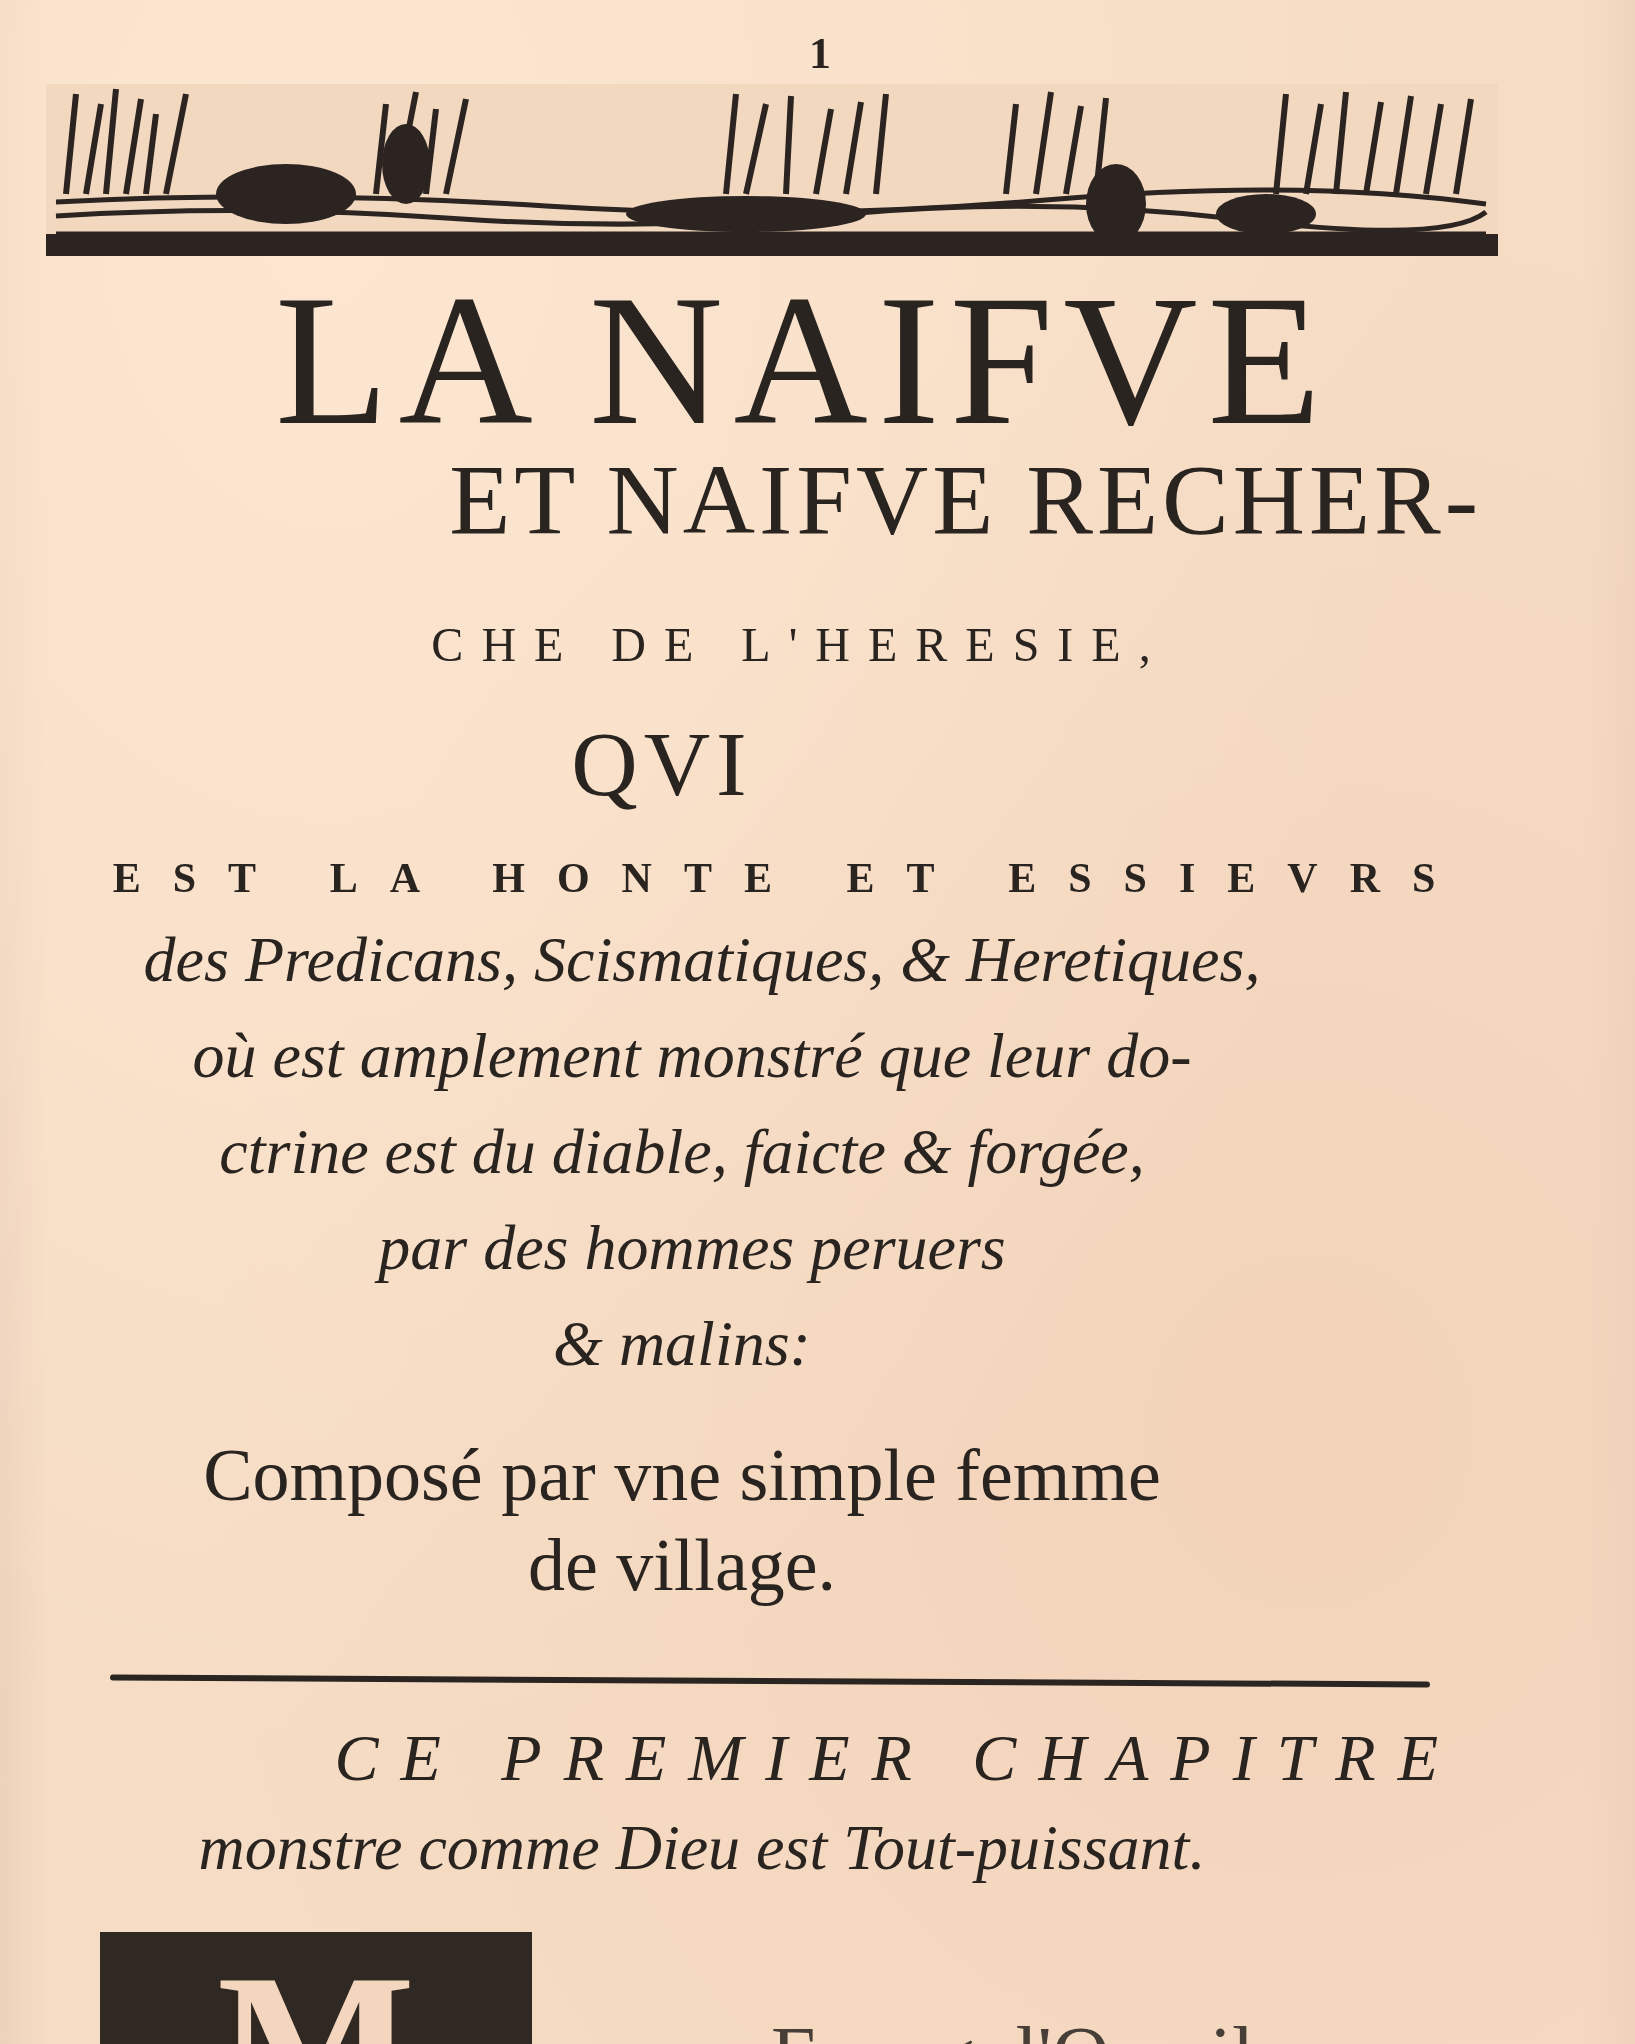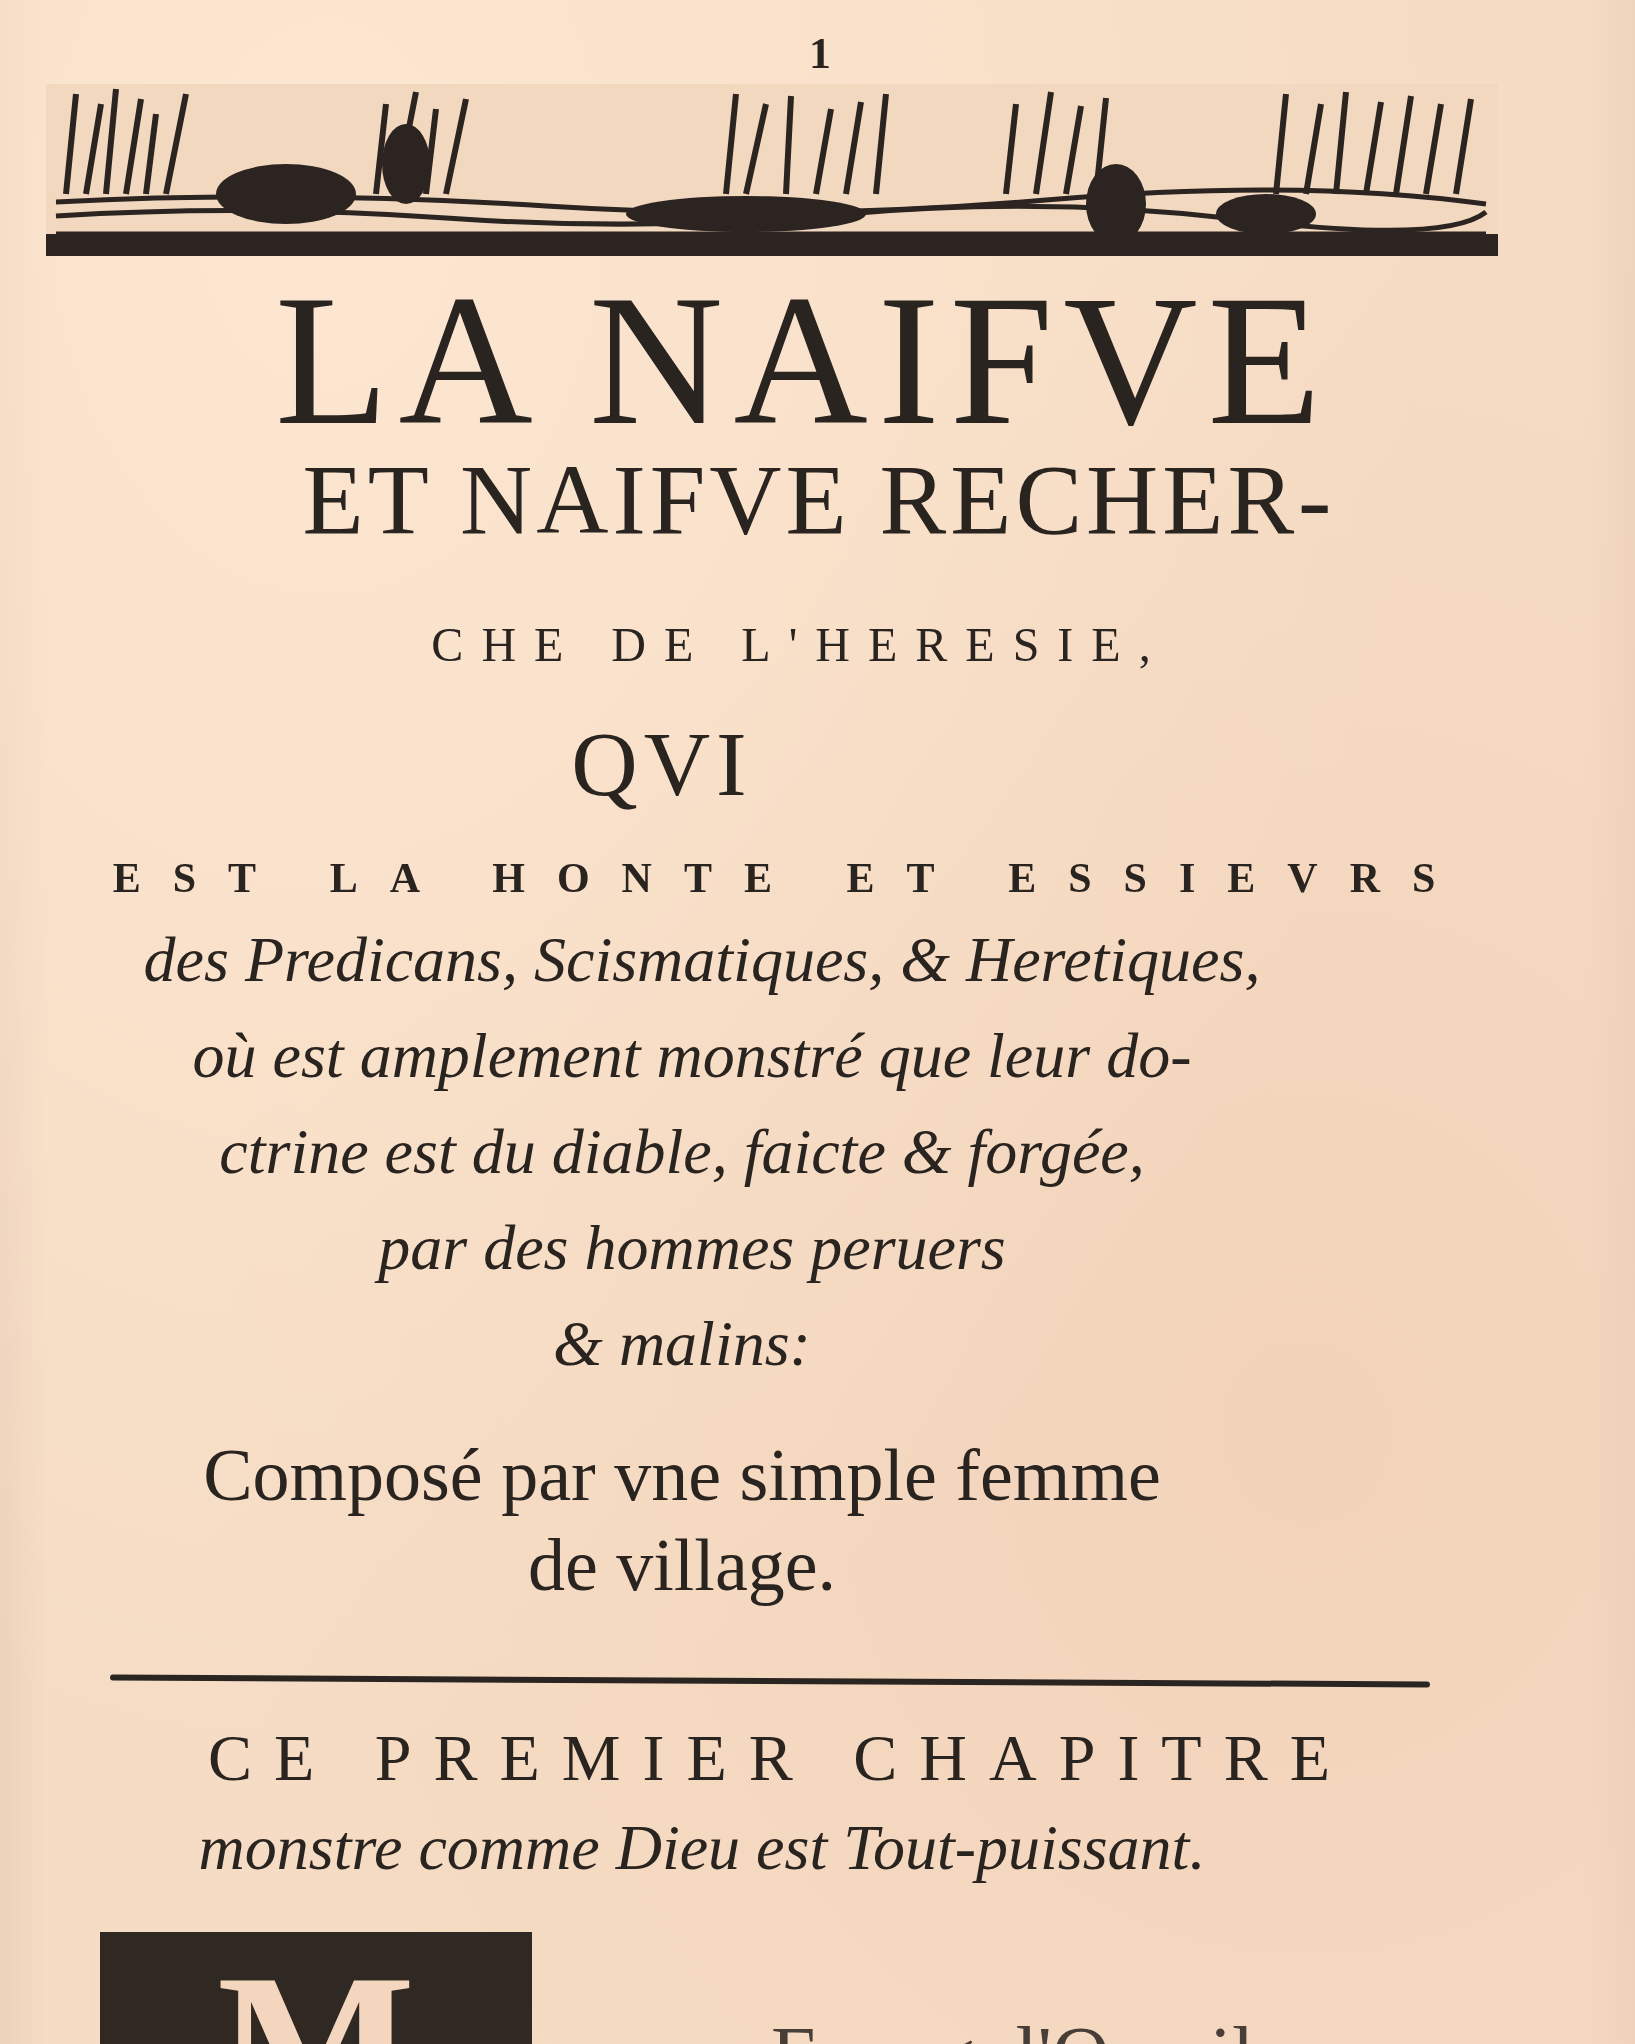--- a/index.html
+++ b/index.html
@@ -16,39 +16,39 @@
   .page { position: absolute; left: 0; top: 0; width: 1635px; height: 2044px; }
   .center { position: absolute; left: 0; width: 1324px; text-align: center; white-space: nowrap; }
 
   .folio { top: 28px; left: 760px; width: 120px; font-size: 44px; font-weight: bold; }
 
   .woodcut {
     position: absolute; left: 46px; top: 84px; width: 1452px; height: 172px;
   }
 
   .t1 { top: 270px; left: 118px; width: 1370px; font-size: 186px; letter-spacing: 10px; line-height: 180px; font-weight: 500; }
-  .t2 { top: 450px; left: 144px; width: 1350px; font-size: 100px; letter-spacing: 4px; line-height: 100px; }
+  .t2 { top: 450px; left: 132px; width: 1350px; font-size: 100px; letter-spacing: 4px; line-height: 100px; text-align: right; }
   .t3 { top: 582px; left: 250px; width: 1100px; font-size: 48px; letter-spacing: 18px; line-height: 70px; font-variant: small-caps; margin-top: 28px; }
   .t4 { top: 714px; left: 0; font-size: 92px; letter-spacing: 6px; line-height: 100px; }
   .t5 { top: 848px; left: 100px; width: 1380px; font-size: 42px; letter-spacing: 32px; line-height: 60px; font-weight: bold; }
   .it { font-style: italic; font-size: 64px; line-height: 80px; }
   .t6 { top: 920px; left: 40px; }
   .t7 { top: 1016px; left: 30px; }
   .t8 { top: 1112px; left: 20px; }
   .t9 { top: 1208px; left: 30px; }
   .t10 { top: 1304px; left: 20px; }
   .t11 { top: 1430px; left: 20px; font-size: 74px; line-height: 90px; }
   .t12 { top: 1520px; left: 20px; font-size: 74px; line-height: 90px; }
 
   .rule {
     position: absolute; left: 110px; top: 1678px; width: 1320px; height: 6px;
     background: #2b2521; transform: rotate(0.3deg); border-radius: 3px;
   }
 
-  .t13 { top: 1718px; left: 100px; width: 1360px; font-size: 66px; letter-spacing: 22px; line-height: 80px; text-align: center; }
+  .t13 { top: 1718px; left: 100px; width: 1360px; font-size: 66px; font-style: italic; letter-spacing: 22px; line-height: 80px; text-align: right; }
   .t14 { top: 1808px; left: 40px; }
 
   .initial {
     position: absolute; left: 100px; top: 1932px; width: 432px; height: 130px;
     background: #2f2823; overflow: hidden;
   }
   .initial-letter {
     position: absolute; left: 0; top: 10px; width: 432px; text-align: center;
     font-size: 210px; color: #f3d6bd; line-height: 210px; font-weight: bold;
   }

